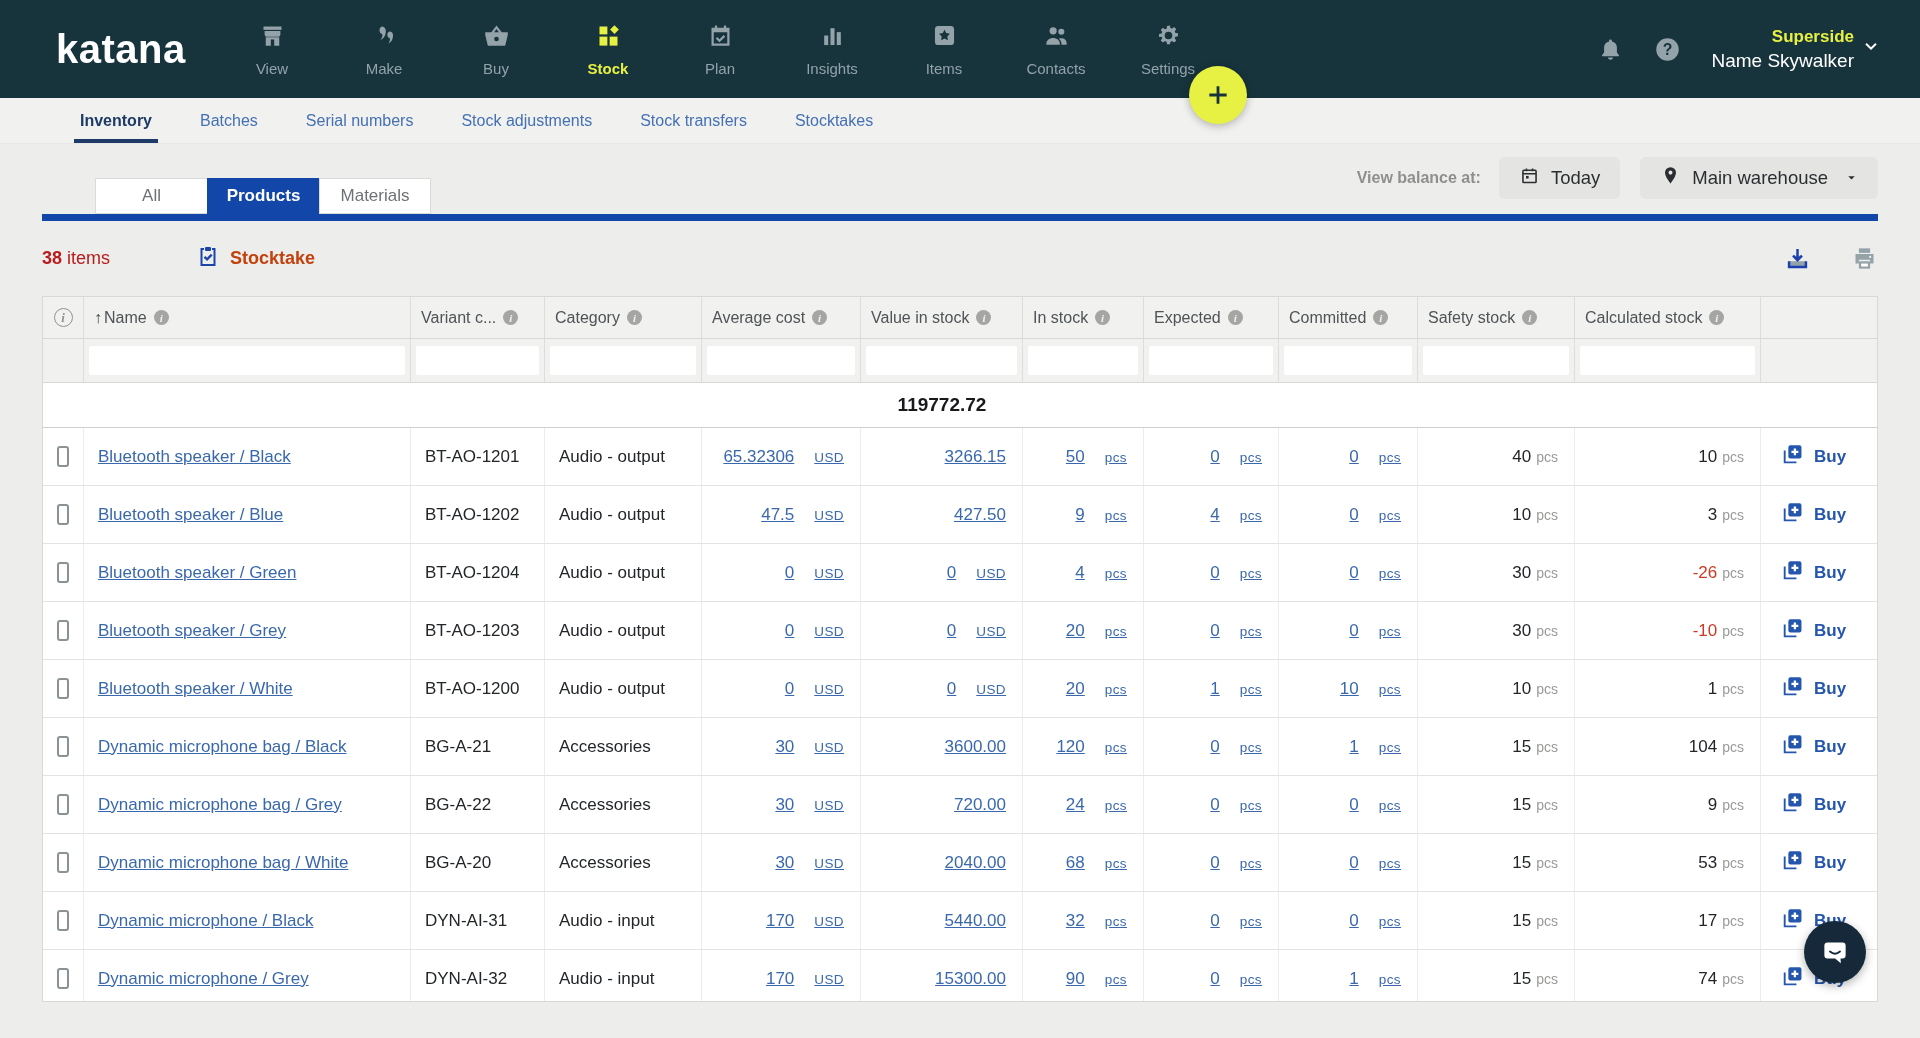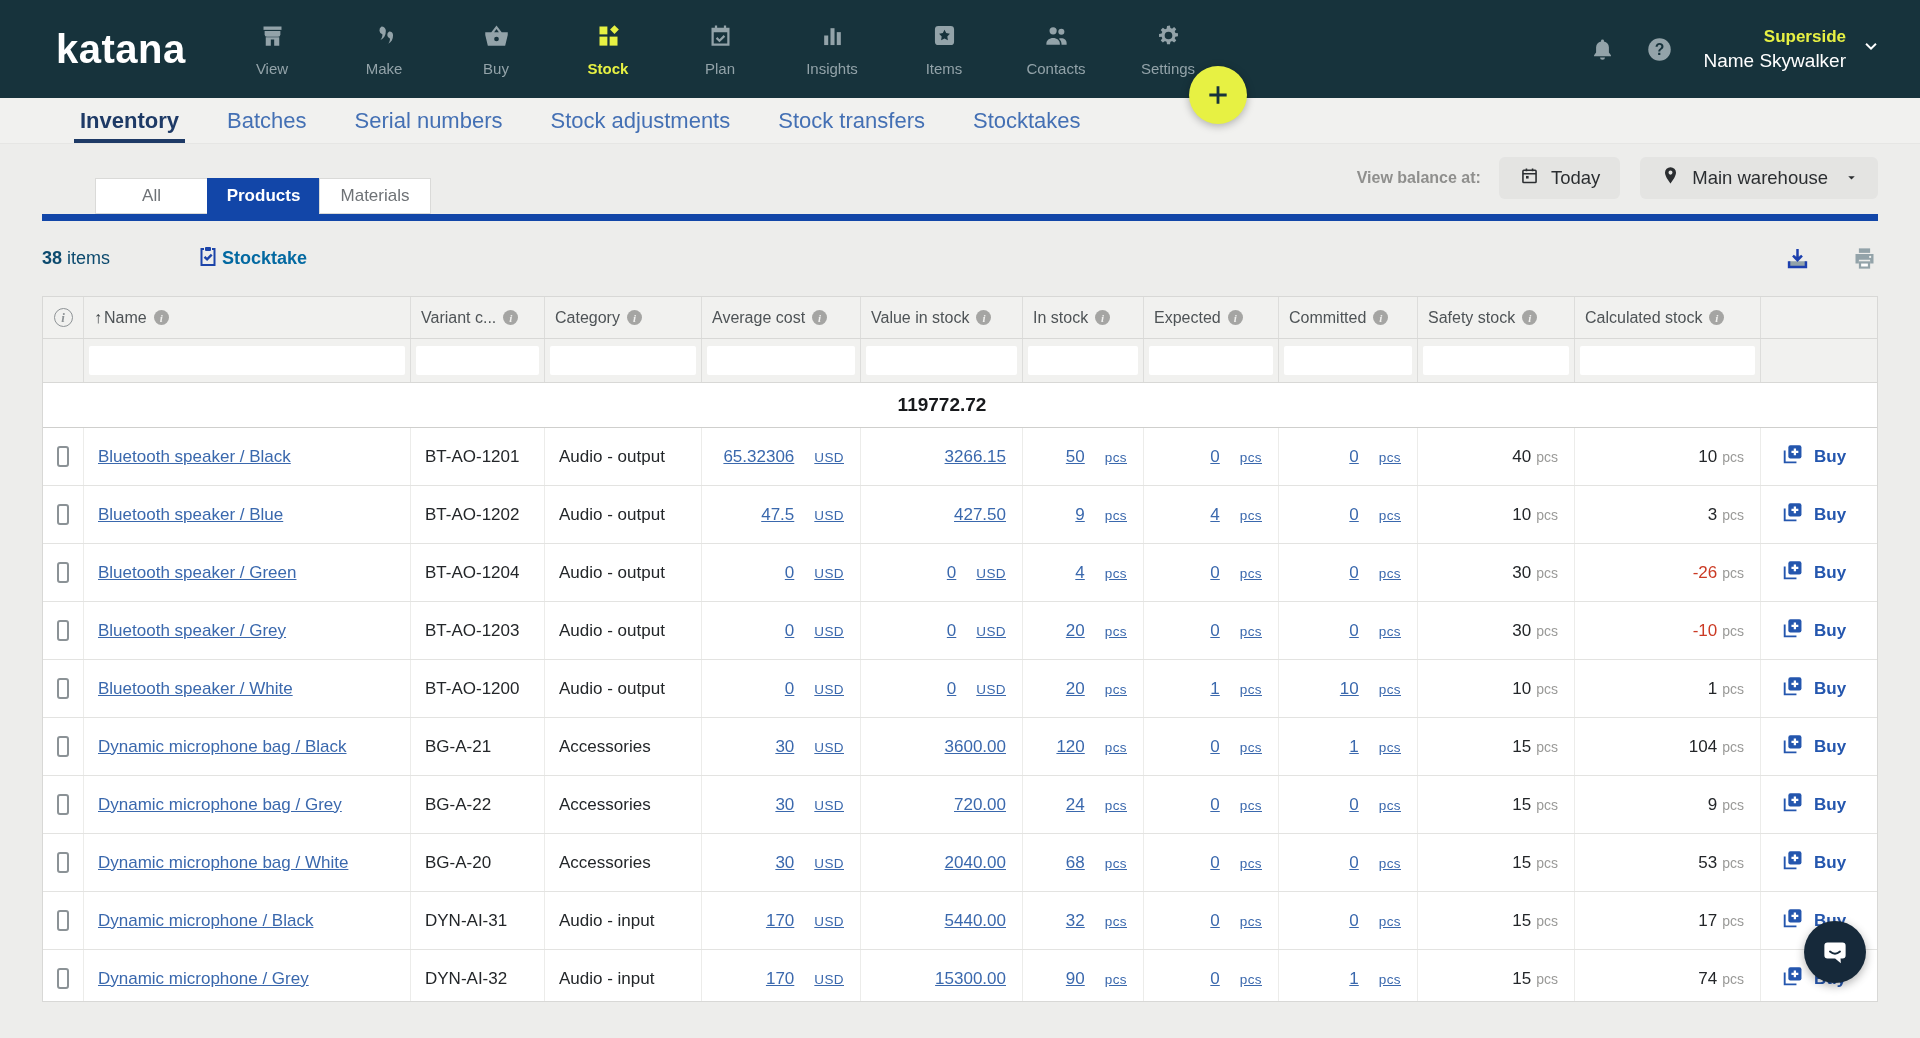--- a/index.html
+++ b/index.html
@@ -11,34 +11,34 @@
   .logo { margin-left:56px; width:132px; font-size:40px; font-weight:bold; color:#fff; letter-spacing:.5px; }
   .nav-items { display:flex; margin-left:28px; }
   .nav-item { width:112px; display:flex; flex-direction:column; align-items:center; gap:7px; cursor:pointer; }
   .nav-item svg { width:27px; height:27px; fill:#93A3A9; }
   .nav-item .nav-label { font-size:15px; color:#93A3A9; }
   .nav-item.active svg { fill:#E7F143; }
   .nav-item.active .nav-label { color:#E7F143; font-weight:bold; }
   .nav-right { margin-left:auto; margin-right:40px; display:flex; align-items:center; gap:30px; }
   .icon-btn { display:inline-flex; cursor:pointer; }
   .icon-btn svg { width:27px; height:27px; fill:#93A3A9; }
-  .account { display:flex; align-items:center; gap:16px; cursor:pointer; }
+  .account { display:flex; align-items:center; gap:8px; cursor:pointer; }
   .account-texts { text-align:right; }
   .company { color:#E7F143; font-weight:bold; font-size:17px; line-height:1.35; }
   .user { color:#fff; font-size:19px; line-height:1.25; }
   .chev svg { width:18px; height:18px; fill:#fff; }
 
   .fab { position:absolute; left:1189px; top:66px; width:58px; height:58px; border-radius:50%;
          background:#E7F143; border:none; z-index:10; cursor:pointer; display:flex; align-items:center;
          justify-content:center; box-shadow:0 2px 8px rgba(0,0,0,.28); }
   .fab svg { width:26px; height:26px; stroke:#17333C; stroke-width:2.6; }
 
   
   .subnav { height:46px; background:#F1F1EF; display:flex; padding-left:56px; border-bottom:1px solid #E6E6E4; }
-  .subnav-item { display:flex; align-items:center; padding:0 24px; font-size:22px; color:#4470B4;
+  .subnav-item { display:flex; align-items:center; padding:0 24px; font-size:16px; color:#4470B4;
                  position:relative; cursor:pointer; }
   .subnav-item.active { color:#1E3A66; font-weight:bold; }
   .subnav-item.active::after { content:""; position:absolute; left:18px; right:18px; bottom:0; height:4px; background:#1E3A66; }
 
   
   .content { padding:0 42px; }
   .controls-row { position:relative; height:70px; }
   .tabs { position:absolute; left:53px; bottom:0; display:flex; }
   .tab { width:112px; height:36px; display:flex; align-items:center; justify-content:center;
          background:#fff; border:1px solid #DADAD8; border-right:none; font-size:17px; color:#6E7276; cursor:pointer; }
@@ -47,24 +47,24 @@
   .blue-bar { height:7px; background:#1246A8; }
   .balance { position:absolute; right:0; top:13px; display:flex; align-items:center; }
   .balance-label { color:#8F8F8D; font-weight:bold; font-size:16px; margin-right:18px; }
   .btn { height:42px; background:#E4E4E2; border:none; border-radius:6px; padding:0 20px; font-size:18.5px;
          color:#2B2E31; display:flex; align-items:center; gap:11px; cursor:pointer; font-family:inherit; }
   .btn + .btn { margin-left:20px; }
   .btn svg { width:21px; height:21px; }
 
   
   .toolbar { height:75px; display:flex; align-items:center; position:relative; }
-  .items-count { font-size:18px; color:#0c4a6e; }
+  .items-count { font-size:18px; color:#b91c1c; }
   .items-count b { font-weight:bold; }
-  .stocktake { margin-left:86px; background:none; border:none; display:flex; align-items:center; gap:2px;
-               color:#0369a1; font-size:18px; font-weight:bold; cursor:pointer; font-family:inherit; }
+  .stocktake { margin-left:86px; background:none; border:none; display:flex; align-items:center; gap:10px;
+               color:#c2410c; font-size:18px; font-weight:bold; cursor:pointer; font-family:inherit; }
   .stocktake svg { width:24px; height:24px; }
   .toolbar-right { margin-left:auto; display:flex; align-items:center; gap:40px; }
   .toolbar-right .icon-btn svg { width:27px; height:27px; }
 
   
   .table { background:#fff; border:1px solid #D8D8D6; height:706px; overflow:hidden; }
   .trow { display:grid; grid-template-columns:41px 327px 134px 157px 159px 162px 121px 135px 139px 157px 186px minmax(0,1fr); }
   .thead { height:42px; background:#F1F1EF; border-bottom:1px solid #D8D8D6; }
   .thead .cell { display:flex; align-items:center; padding:0 10px; font-size:16px; color:#4E5356;
                  border-right:1px solid #DDDDDB; white-space:nowrap; overflow:hidden; }

